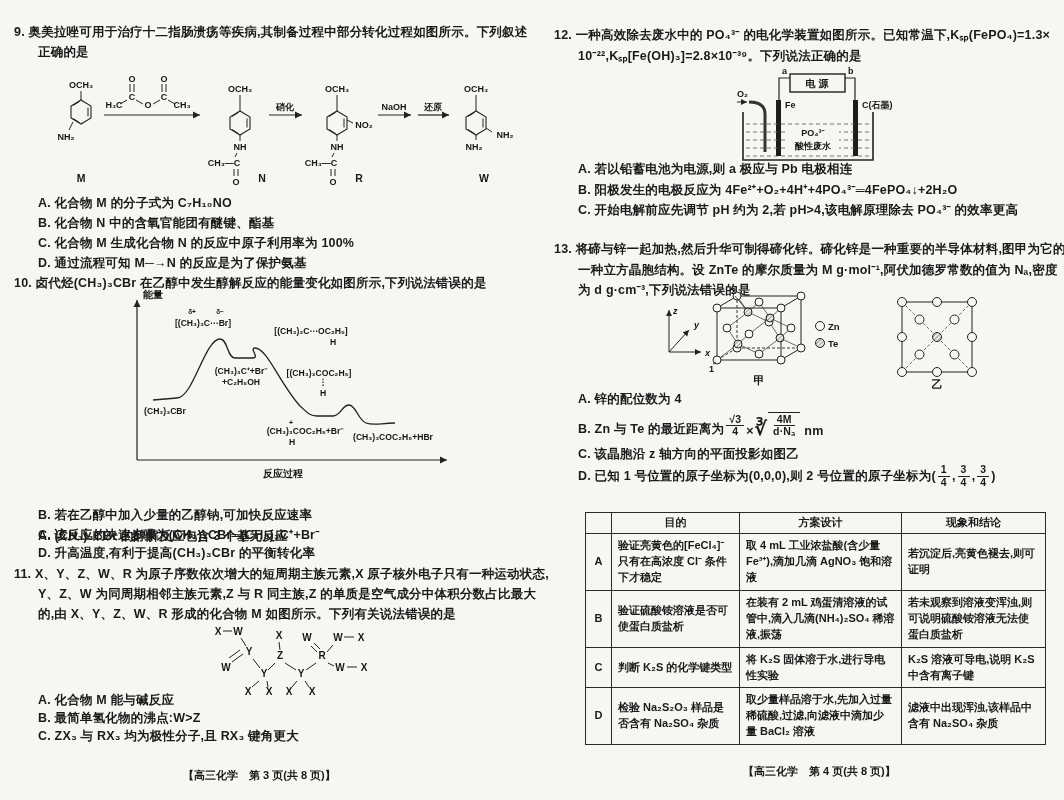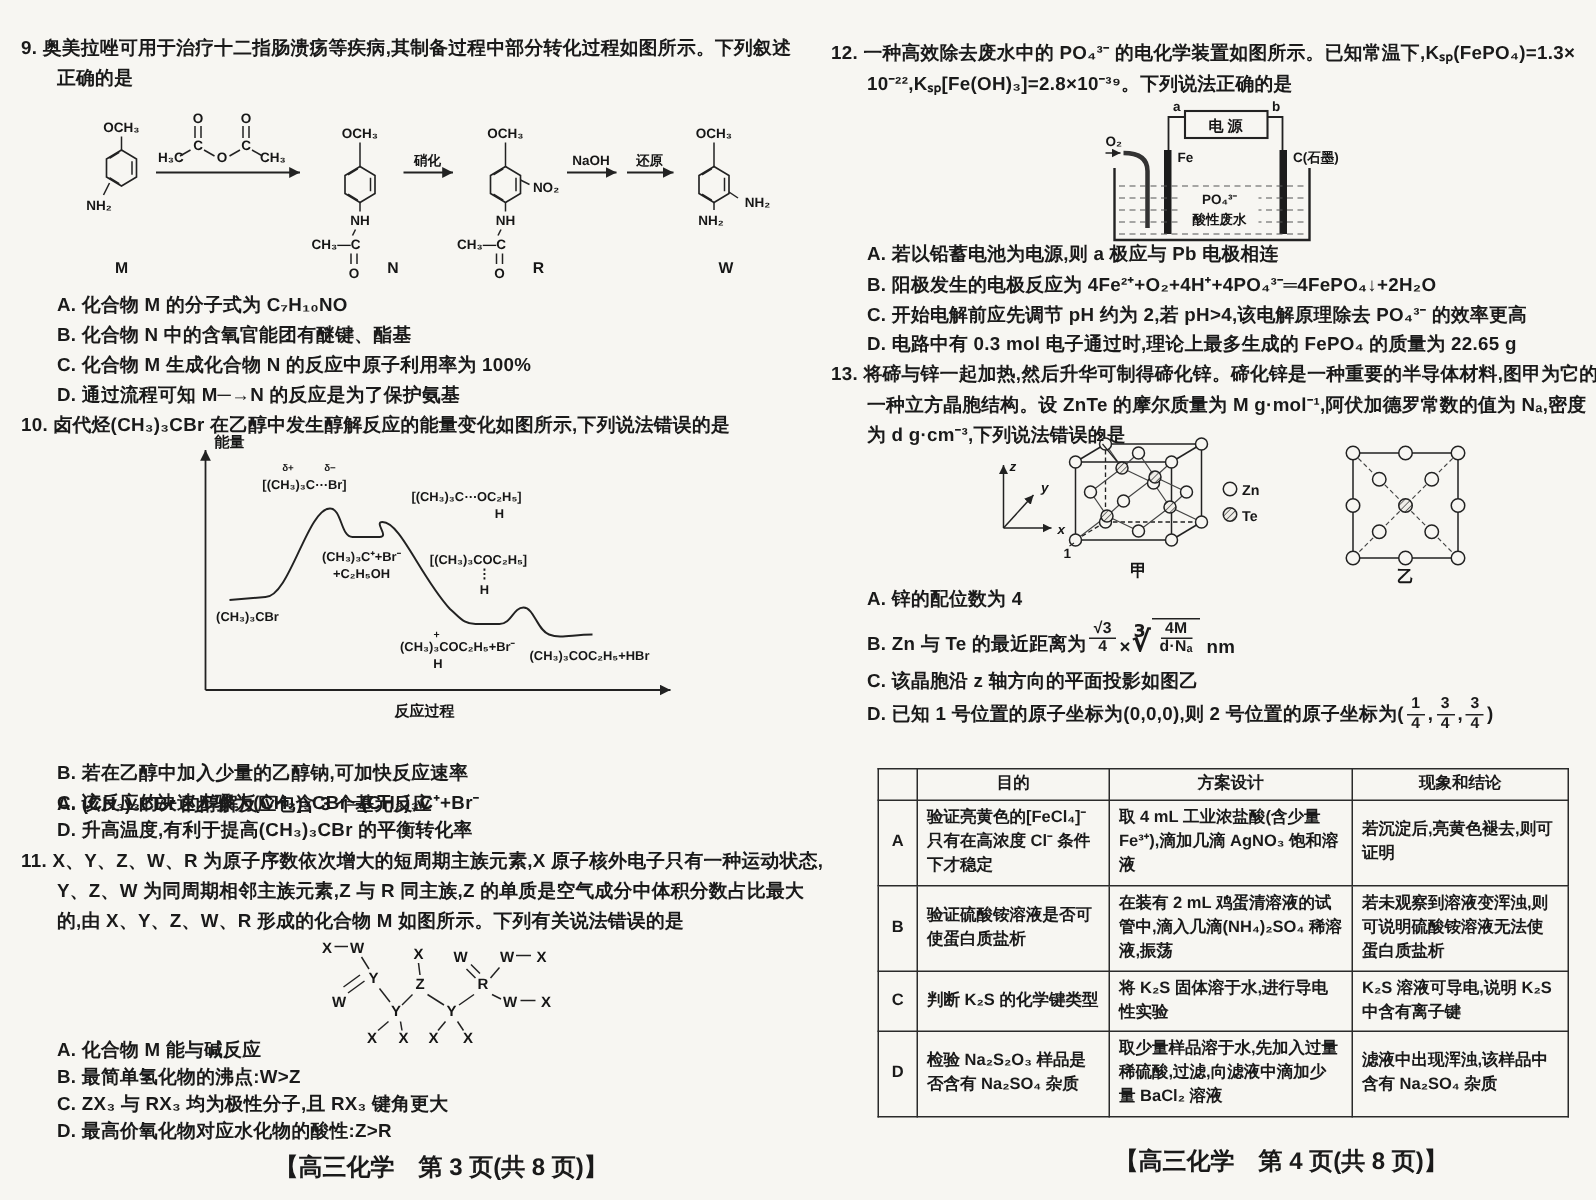--- a/index.html
+++ b/index.html
@@ -16,21 +16,21 @@
   .radsign{font-size:19px;line-height:1;margin:0 1px;}
   .radtop{display:inline-flex;border-top:1.2px solid #222;padding-top:1px;}
   svg.fig{position:absolute;overflow:visible;}
   svg text{font-family:"Liberation Sans",sans-serif;fill:#161616;font-weight:600;}
   .qtable{position:absolute;left:585px;top:512px;width:460px;border-collapse:collapse;
           font-size:11px;font-weight:600;table-layout:fixed;}
   .qtable th,.qtable td{border:1.4px solid #2b2b2b;padding:4px 6px;line-height:1.45;
           vertical-align:middle;text-align:left;}
   .qtable th{text-align:center;font-weight:700;padding:2px 4px;}
   .qtable td.rid{text-align:center;}
-  .footer{position:absolute;font-size:16px;font-weight:700;white-space:nowrap;}
+  .footer{position:absolute;font-size:11px;font-weight:700;white-space:nowrap;}
 </style>
 </head>
 <body>
 
 <div class="page">
 
   <svg width="0" height="0" style="position:absolute">
     <defs>
       <g id="benz">
         <polygon points="0,-12 10,-6 10,6 0,12 -10,6 -10,-6" fill="none" stroke="#222" stroke-width="1.1"></polygon>
@@ -204,21 +204,20 @@
       <line x1="159" y1="30" x2="165" y2="23"></line>
       <line x1="176" y1="15" x2="186" y2="15"></line>
       <line x1="160" y1="41" x2="166" y2="44"></line>
       <line x1="179" y1="45" x2="189" y2="45"></line>
     </g>
   </svg>
 
   <div class="ln opt" style="left:38px;top:692px;">A. 化合物 M 能与碱反应</div>
   <div class="ln opt" style="left:38px;top:710px;">B. 最简单氢化物的沸点:W&gt;Z</div>
   <div class="ln opt" style="left:38px;top:728px;">C. ZX₃ 与 RX₃ 均为极性分子,且 RX₃ 键角更大</div>
-  <div class="ln opt" style="left:38px;top:746px;">D. 最高价氧化物对应水化物的酸性:Z&gt;R</div>
 
   <div class="footer" style="left:183px;top:768px;">【高三化学　第 3 页(共 8 页)】</div>
 
   <div class="ln" style="left:554px;top:26px;">12. 一种高效除去废水中的 PO₄³⁻ 的电化学装置如图所示。已知常温下,Kₛₚ(FePO₄)=1.3×</div>
   <div class="ln" style="left:578px;top:47px;">10⁻²²,Kₛₚ[Fe(OH)₃]=2.8×10⁻³⁹。下列说法正确的是</div>
 
   <svg class="fig" style="left:735px;top:66px;" width="240" height="100">
     <rect x="55" y="8" width="55" height="18" fill="none" stroke="#222" stroke-width="1.4"></rect>
     <text x="82" y="21" text-anchor="middle" font-size="10">电 源</text>
     <text x="52" y="8" text-anchor="end" font-size="9">a</text>
@@ -244,21 +243,20 @@
       <line x1="11" y1="90" x2="135" y2="90"></line>
     </g>
     <rect x="52" y="60" width="52" height="26" fill="#f7f6f2"></rect>
     <text x="78" y="70" text-anchor="middle" font-size="9">PO₄³⁻</text>
     <text x="78" y="83" text-anchor="middle" font-size="9">酸性废水</text>
   </svg>
 
   <div class="ln opt" style="left:578px;top:161px;">A. 若以铅蓄电池为电源,则 a 极应与 Pb 电极相连</div>
   <div class="ln opt" style="left:578px;top:181px;">B. 阳极发生的电极反应为 4Fe²⁺+O₂+4H⁺+4PO₄³⁻═4FePO₄↓+2H₂O</div>
   <div class="ln opt" style="left:578px;top:201px;">C. 开始电解前应先调节 pH 约为 2,若 pH&gt;4,该电解原理除去 PO₄³⁻ 的效率更高</div>
-  <div class="ln opt" style="left:578px;top:221px;">D. 电路中有 0.3 mol 电子通过时,理论上最多生成的 FePO₄ 的质量为 22.65 g</div>
 
   <div class="ln" style="left:554px;top:241px;">13. 将碲与锌一起加热,然后升华可制得碲化锌。碲化锌是一种重要的半导体材料,图甲为它的</div>
   <div class="ln" style="left:578px;top:261px;">一种立方晶胞结构。设 ZnTe 的摩尔质量为 M g·mol⁻¹,阿伏加德罗常数的值为 Nₐ,密度</div>
   <div class="ln" style="left:578px;top:281px;">为 d g·cm⁻³,下列说法错误的是</div>
 
   <svg class="fig" style="left:655px;top:288px;" width="300" height="100">
 
     <line x1="14" y1="64" x2="14" y2="22" stroke="#222" stroke-width="1" marker-end="url(#arr)"></line>
     <line x1="14" y1="64" x2="34" y2="42" stroke="#222" stroke-width="1" marker-end="url(#arr)"></line>
     <line x1="14" y1="64" x2="46" y2="64" stroke="#222" stroke-width="1" marker-end="url(#arr)"></line>

